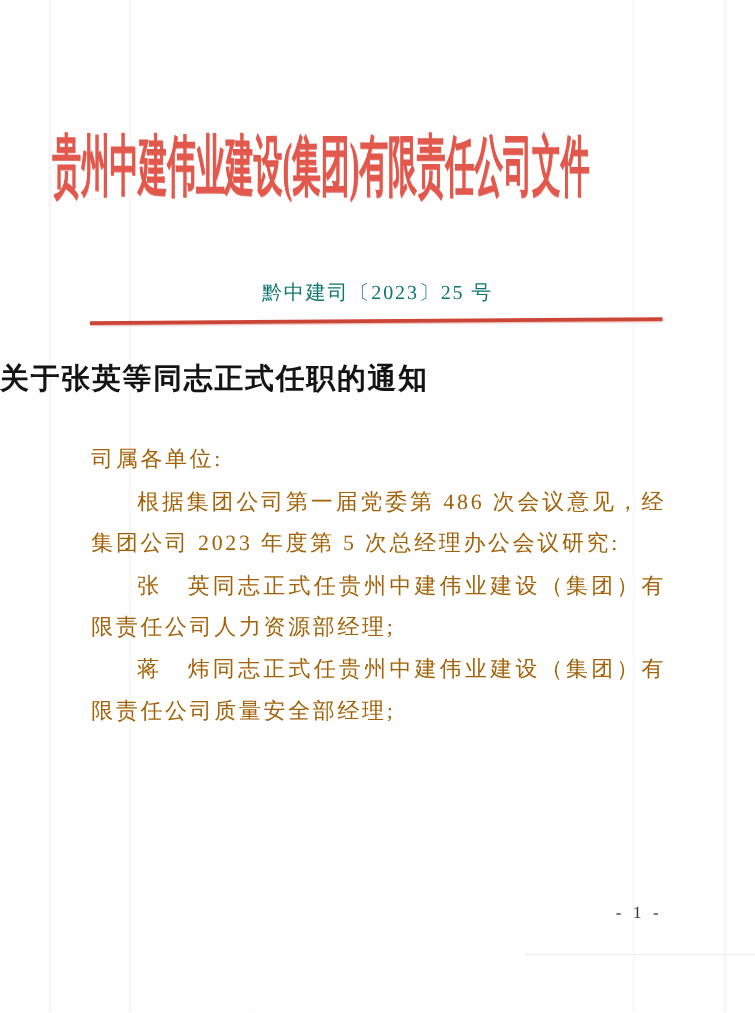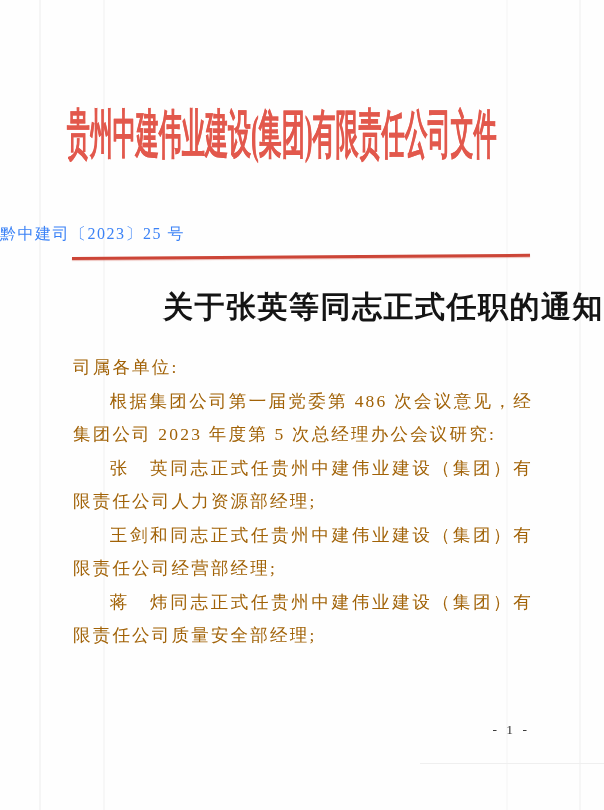--- a/index.html
+++ b/index.html
@@ -39,65 +39,65 @@
   
   .header-wrap {
     position: absolute;
     left: 0;
     top: 88px;
     width: 514px;
     height: 92px;
     display: flex;
     align-items: center;
     justify-content: center;
-    padding-left: 25px;
   }
   .header-title {
     font-family: "Liberation Serif", "DejaVu Serif", serif;
     font-weight: bold;
     color: #e2584c;
     font-size: 47px;
     line-height: 1;
     white-space: nowrap;
     transform: scale(0.49, 1.12);
     transform-origin: center center;
     letter-spacing: 0px;
     text-shadow: 0.5px 0.5px 0 #e9786e;
   }
   
   .doc-number {
     position: absolute;
     left: 0;
     top: 224px;
     width: 604px;
+    text-align: center;
     font-size: 16px;
     letter-spacing: 1.5px;
-    color: #3b82f6;
+    color: #0f766e;
     font-family: "Liberation Serif", "DejaVu Serif", serif;
   }
   
   .red-divider {
     position: absolute;
     left: 72px;
     top: 257px;
     width: 458px;
     height: 2.5px;
     background: #cc4537;
     box-shadow: 0 1px 1px rgba(204, 69, 55, 0.35);
     transform: rotate(-0.4deg);
     transform-origin: left center;
   }
   
   .doc-title {
     position: absolute;
     left: 0;
     top: 287px;
     width: 604px;
-    text-align: right;
-    font-size: 30px;
+    text-align: left;
+    font-size: 23px;
     font-weight: bold;
     letter-spacing: 1.5px;
     color: #141414;
     font-family: Liberation Serif, serif;
   }
   
   .body-text {
     position: absolute;
     left: 73px;
     top: 351px;
@@ -145,19 +145,18 @@
   <div class="doc-number">黔中建司〔2023〕25 号</div>
 
   <div class="red-divider"></div>
 
   <div class="doc-title">关于张英等同志正式任职的通知</div>
 
   <div class="body-text">
     <p class="salutation">司属各单位:</p>
     <p>根据集团公司第一届党委第 486 次会议意见，经集团公司 2023 年度第 5 次总经理办公会议研究:</p>
     <p>张　英同志正式任贵州中建伟业建设（集团）有限责任公司人力资源部经理;</p>
-    <p>王剑和同志正式任贵州中建伟业建设（集团）有限责任公司经营部经理;</p>
     <p>蒋　炜同志正式任贵州中建伟业建设（集团）有限责任公司质量安全部经理;</p>
   </div>
 
   <div class="page-number">- 1 -</div>
 
 </div>
 
 </body></html>

